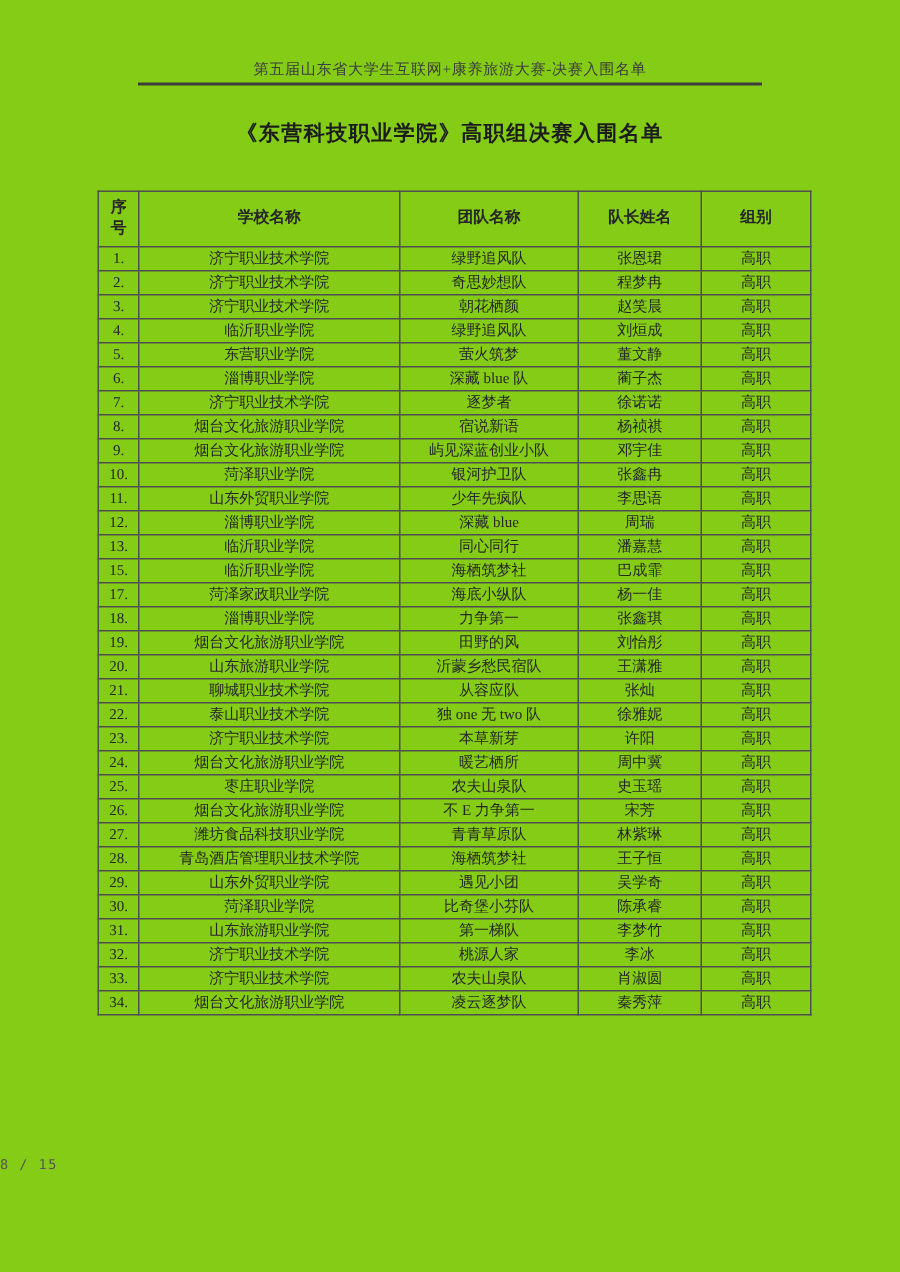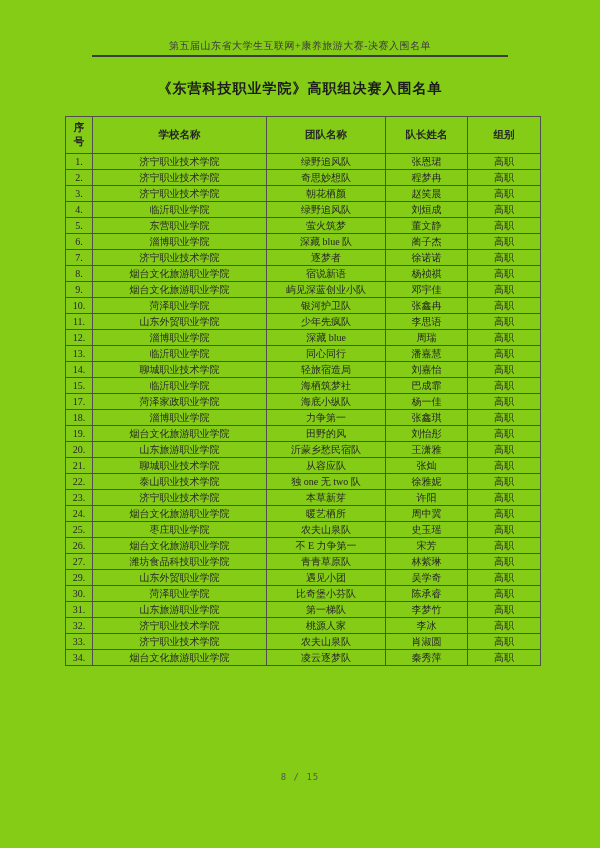--- a/index.html
+++ b/index.html
@@ -42,21 +42,21 @@
     width: 600px;
     margin: 0;
     text-align: center;
     font-size: 14px;
     font-weight: bold;
     letter-spacing: 1px;
     color: #1c1c1c;
   }
   table.finalists {
     position: absolute;
-    top: 116px;
+    top: 127px;
     left: 65px;
     width: 475px;
     border-collapse: collapse;
     table-layout: fixed;
     font-size: 10px;
     color: #262626;
   }
   table.finalists th,
   table.finalists td {
     border: 1px solid #4f4f4f;
@@ -84,21 +84,21 @@
   col.c-no     { width: 27px; }
   col.c-school { width: 174px; }
   col.c-team   { width: 119px; }
   col.c-captain{ width: 82px; }
   col.c-group  { width: 73px; }
   .page-footer {
     position: absolute;
     top: 772px;
     left: 0;
     width: 600px;
-    text-align: center;
+    text-align: left;
     font-size: 9px;
     letter-spacing: 1px;
     color: #555555;
     font-family: "DejaVu Sans Mono", monospace;
   }
 </style>
 </head>
 <body>
 
 <div class="page">
@@ -213,27 +213,20 @@
           <td>高职</td>
         </tr>
         <tr>
           <td class="cell-no">13.</td>
           <td>临沂职业学院</td>
           <td>同心同行</td>
           <td>潘嘉慧</td>
           <td>高职</td>
         </tr>
         <tr>
-          <td class="cell-no">14.</td>
-          <td>聊城职业技术学院</td>
-          <td>轻旅宿造局</td>
-          <td>刘嘉怡</td>
-          <td>高职</td>
-        </tr>
-        <tr>
           <td class="cell-no">15.</td>
           <td>临沂职业学院</td>
           <td>海栖筑梦社</td>
           <td>巴成霏</td>
           <td>高职</td>
         </tr>
         <tr>
           <td class="cell-no">17.</td>
           <td>菏泽家政职业学院</td>
           <td>海底小纵队</td>
@@ -304,20 +297,27 @@
           <td>高职</td>
         </tr>
         <tr>
           <td class="cell-no">27.</td>
           <td>潍坊食品科技职业学院</td>
           <td>青青草原队</td>
           <td>林紫琳</td>
           <td>高职</td>
         </tr>
         <tr>
+          <td class="cell-no">28.</td>
+          <td>青岛酒店管理职业技术学院</td>
+          <td>海栖筑梦社</td>
+          <td>王子恒</td>
+          <td>高职</td>
+        </tr>
+        <tr>
           <td class="cell-no">29.</td>
           <td>山东外贸职业学院</td>
           <td>遇见小团</td>
           <td>吴学奇</td>
           <td>高职</td>
         </tr>
         <tr>
           <td class="cell-no">30.</td>
           <td>菏泽职业学院</td>
           <td>比奇堡小芬队</td>

